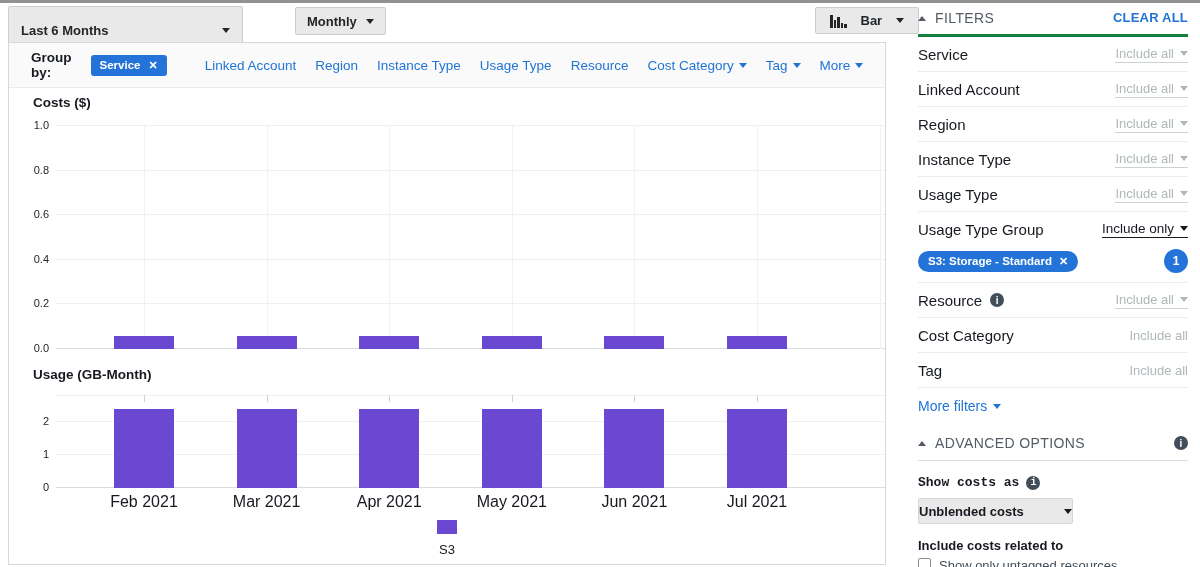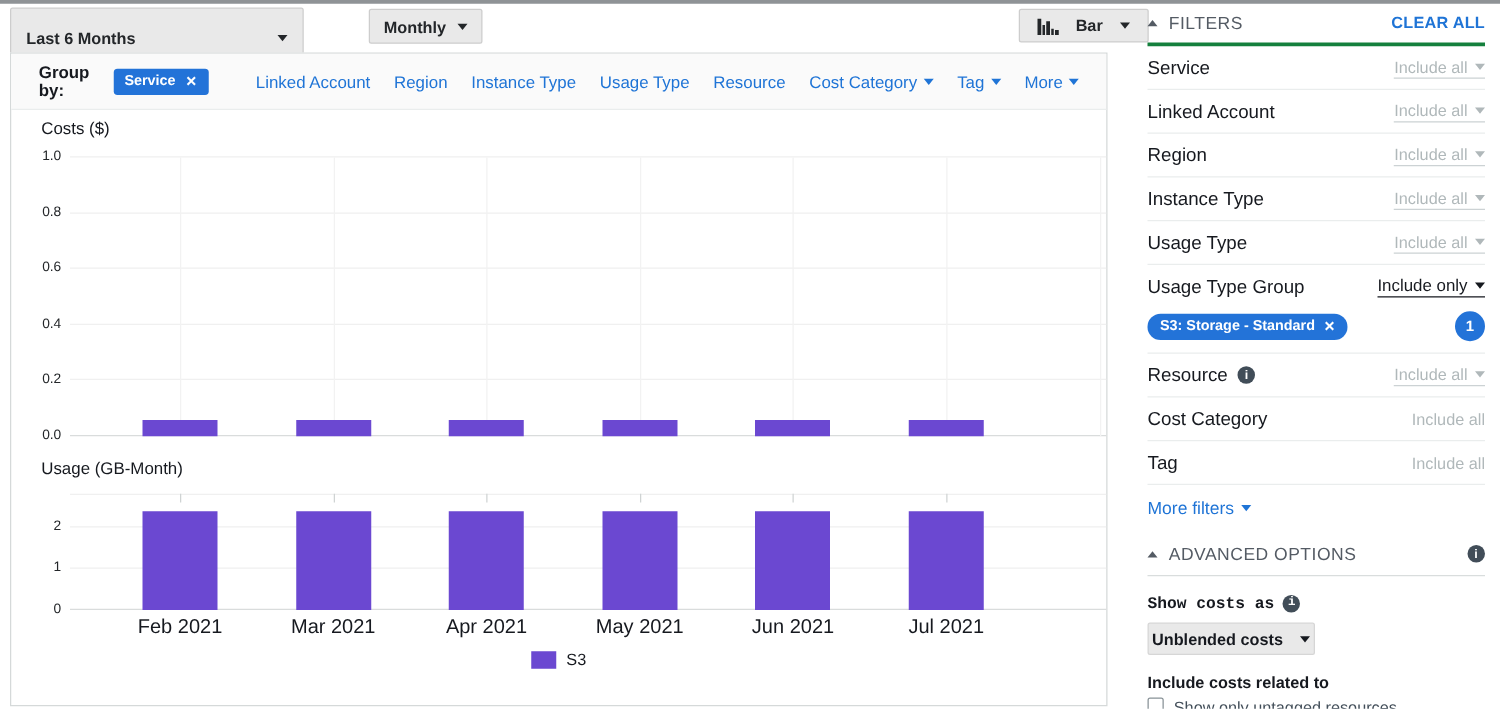--- a/index.html
+++ b/index.html
@@ -28,37 +28,37 @@
   .groupby-bar { height:45px; background:#fafafa; border-bottom:1px solid #eaeded;
     display:flex; align-items:center; padding:0 22px; gap:19px; font-size:13px; }
   .gb-label { font-weight:bold; font-size:13.5px; }
   .gb-pill { background:#2373d8; color:#fff; font-weight:bold; font-size:11.5px;
     padding:4px 9px; border-radius:3px; display:inline-flex; align-items:center; gap:8px; cursor:pointer; }
   .gb-pill .x { font-size:11px; cursor:pointer; }
   .gb-divider { width:1px; height:22px; background:#dcdcdc; }
   .gb-link { color:#1f74d6; font-size:13.5px; cursor:pointer; display:inline-flex; align-items:center; gap:5px; white-space:nowrap; }
   .gb-more { margin-left:auto; }
 
-  .chart-title { position:absolute; left:24px; font-weight:normal; font-size:13.5px; color:#16191f; }
+  .chart-title { position:absolute; left:24px; font-weight:bold; font-size:13.5px; color:#16191f; }
   #chart1-title { top:52px; }
   #chart2-title { top:324px; }
   .plot { position:absolute; }
   #plot1 { left:47px; top:83px;  width:829px; height:223px; }
   #plot2 { left:47px; top:352px; width:829px; height:93px; border-top:1px solid #f0f0f0; }
   .hgrid { position:absolute; left:0; right:0; height:1px; background:#f0f0f0; }
   .hgrid.zero { background:#d9dcdc; }
   .vgrid { position:absolute; top:0; bottom:0; width:1px; background:#f2f2f2; }
   .toptick { position:absolute; top:-1px; width:1px; height:7px; background:#cfd3d3; }
   .ytick { position:absolute; right:100%; padding-right:7px; width:40px; text-align:right;
     font-size:11px; color:#232629; line-height:12px; }
   .bar { position:absolute; bottom:0; }
   #xlabels { position:absolute; left:47px; top:450px; width:829px; height:16px; }
   .xlabel { position:absolute; transform:translateX(-50%); font-size:16px; color:#16191f; white-space:nowrap; }
   .legend { position:absolute; left:0; top:477px; width:100%; display:flex; justify-content:center;
-    align-items:center; gap:8px; font-size:13px; color:#16191f; }
+    align-items:center; gap:8px; font-size:13px; color:#16191f;flex-direction:column; }
   .legend .swatch { width:20px; height:14px; display:inline-block; }
 
   
   .sidebar { position:absolute; left:918px; top:10px; width:270px; }
   .panel-header { display:flex; align-items:flex-start; height:27px; border-bottom:3px solid #15803d; }
   .panel-header .hdr-left { display:flex; align-items:center; gap:9px; color:#545b64;
     font-size:14px; letter-spacing:.4px; cursor:pointer; }
   .clear-all { margin-left:auto; color:#1f74d6; font-size:13px; font-weight:bold; letter-spacing:.2px; cursor:pointer; }
   .frow { display:flex; justify-content:space-between; align-items:center; min-height:35px;
     border-bottom:1px solid #eaeded; }
@@ -77,23 +77,23 @@
     font-size:12px; font-weight:bold; display:inline-flex; align-items:center; justify-content:center; }
   .info-icon { width:14px; height:14px; border-radius:50%; background:#414d58; color:#fff;
     font-size:10px; font-weight:bold; font-style:normal; display:inline-flex; align-items:center;
     justify-content:center; cursor:pointer; flex:none; }
   .more-filters { padding:10px 0 9px 0; color:#1f74d6; font-size:14px; display:flex;
     align-items:center; gap:6px; cursor:pointer; }
   .adv-header { margin-top:4px; display:flex; align-items:center; gap:9px; color:#545b64;
     font-size:14px; letter-spacing:.4px; padding:8px 0 9px 0; border-bottom:1px solid #d9dddd; cursor:pointer; }
   .adv-header .info-icon { margin-left:auto; }
   .show-costs { margin-top:14px; font-size:13px; font-weight:bold; display:flex; align-items:center; gap:7px;font-family:Liberation Mono, monospace; }
-  .dd-btn { margin-top:8px; width:134px; height:26px; background:#e9e9e9; border:1px solid #d6d6d6;
+  .dd-btn { margin-top:8px; width:155px; height:26px; background:#e9e9e9; border:1px solid #d6d6d6;
     border-radius:2px; font-weight:bold; font-size:13px; display:flex; align-items:center;
-    justify-content:center; gap:14px; cursor:pointer; }
+    justify-content:space-between; gap:14px; cursor:pointer; }
   .include-costs { margin-top:14px; font-size:13px; font-weight:bold; }
   .chk-row { margin-top:5px; display:flex; align-items:flex-start; gap:8px; font-size:13px; color:#414d58; }
   .chk { width:13px; height:13px; border:1px solid #879196; border-radius:2px; background:#fff; flex:none; cursor:pointer; }
 </style>
 </head>
 <body>
 
 <div id="page">
   <div class="top-strip"></div>
 

